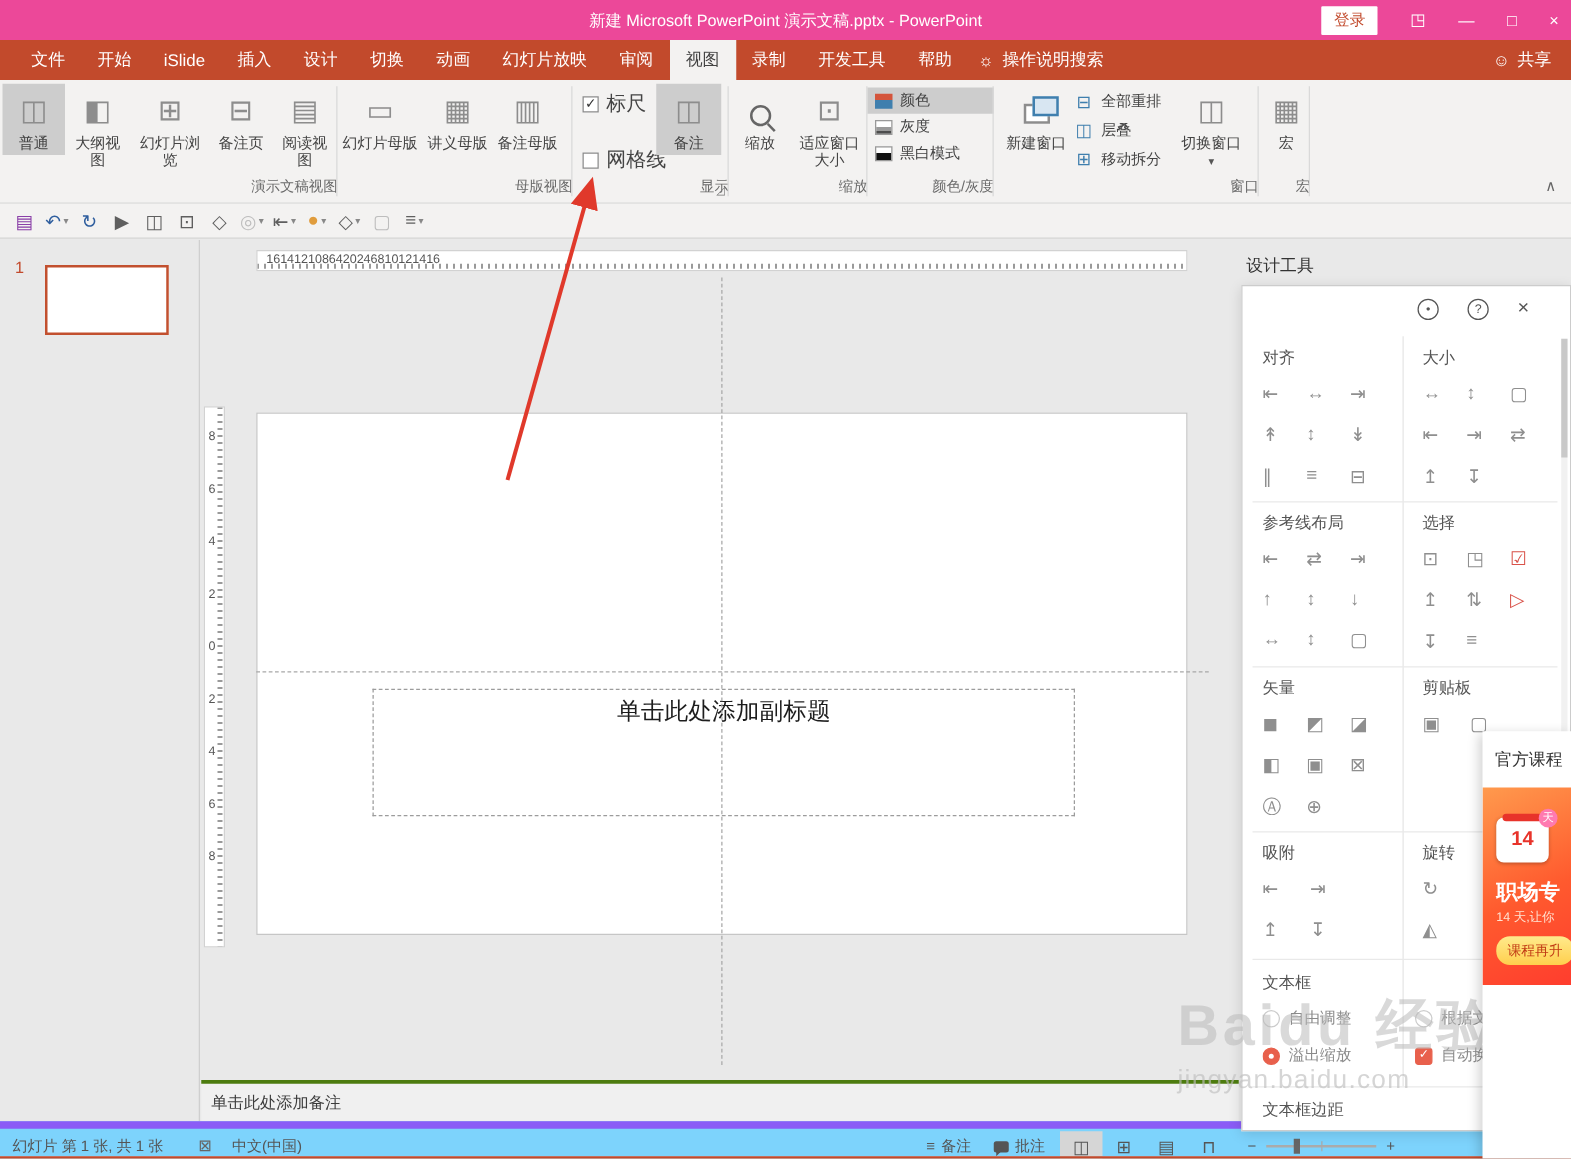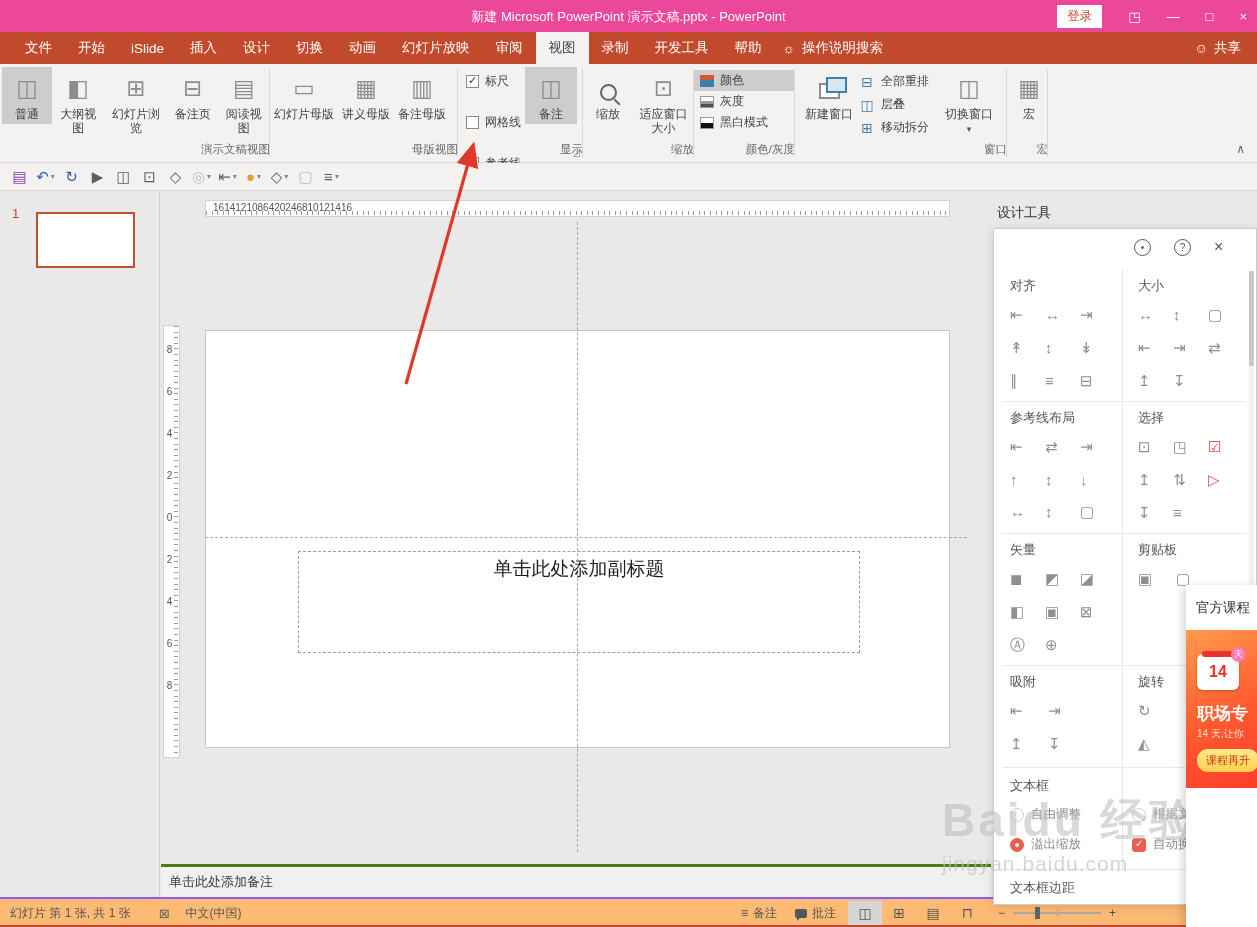--- a/index.html
+++ b/index.html
@@ -22,21 +22,21 @@
 
   
   .ribbon{position:absolute;left:0;top:64px;width:100%;height:99px;background:#f3f2f1;border-bottom:1px solid #d8d8d8;box-sizing:border-box}
   .rgroup{position:absolute;top:0;height:98px}
   .rgroup::after{content:"";position:absolute;right:0;top:5px;bottom:5px;width:1px;background:#d9d9d9}
   .glabel{position:absolute;bottom:5px;left:0;right:0;text-align:right;font-size:11.5px;color:#6a6a6a;white-space:nowrap}
   .bigbtns{display:flex;align-items:flex-start;padding-top:3px}
   .bigbtn{display:flex;flex-direction:column;align-items:center;gap:1px;padding:3px 4px;min-width:42px;font-size:12px;color:#444;text-align:center;line-height:14px}
   .bigbtn .bic{font-size:23px;color:#8d8d8d;height:36px;display:flex;align-items:center;justify-content:center}
   .bigbtn.selected{background:#cdcdcd}
-  .cbxcol{position:absolute;left:8px;top:9px;display:flex;flex-direction:column;gap:24px;font-size:12px;color:#444}
+  .cbxcol{position:absolute;left:8px;top:9px;display:flex;flex-direction:column;gap:24px;font-size:16px;color:#444}
   .cbx{display:flex;align-items:center;gap:6px;white-space:nowrap}
   .cbx .box{width:13px;height:13px;background:#fff;border:1px solid #8a8a8a;position:relative;box-sizing:border-box}
   .cbx.checked .box::after{content:"✓";position:absolute;left:1px;top:-2px;font-size:11px;color:#333}
   .launcher{position:absolute;right:3px;bottom:4px;font-size:9px;color:#777}
   .mag{width:13px;height:13px;border:2px solid #666;border-radius:50%;position:relative;margin-top:8px}
   .mag::after{content:"";position:absolute;right:-6px;bottom:-4px;width:8px;height:2px;background:#666;transform:rotate(45deg)}
   .crow{display:flex;align-items:center;gap:6px;height:21px;padding:0 6px;font-size:12px;color:#444;white-space:nowrap}
   .crow.selected{background:#cdcdcd}
   .sw{width:14px;height:12px;border:1px solid #999;box-sizing:border-box;flex:none}
   .sw-color{background:linear-gradient(180deg,#d4553c 0 45%,#3f7fae 45% 100%);border:none}
@@ -74,21 +74,21 @@
   .ph-title{left:92px;top:67px;width:562px;height:145px;display:flex;align-items:flex-end;justify-content:center;
             font-size:42px;font-weight:300;color:#1d1d1d;letter-spacing:3px;padding-bottom:4px}
   .ph-sub{left:92px;top:220px;width:562px;height:102px;display:flex;justify-content:center;align-items:flex-start;
           font-size:19px;color:#1d1d1d;padding-top:4px}
   .guide-v{position:absolute;left:577px;top:222px;height:630px;width:0;border-left:1px dashed #a8a8a8}
   .guide-h{position:absolute;left:205px;top:537px;width:762px;height:0;border-top:1px dashed #a8a8a8}
 
   .notesbar{position:absolute;left:161px;top:864px;width:830px;height:33px;background:#f0f0f0;border-top:3px solid #4d7c0f;display:flex;align-items:center;padding-left:8px;box-sizing:border-box;font-size:13px;color:#3c3c3c}
 
   
-  .statusbar{position:absolute;left:0;top:897px;width:100%;height:28px;background:#fdba74;border-top:2px solid #8b5cf6;box-sizing:border-box;font-size:12px;color:#555;z-index:2}
+  .statusbar{position:absolute;left:0;top:897px;width:100%;height:28px;background:#7dd3fc;border-top:6px solid #8b5cf6;box-sizing:border-box;font-size:12px;color:#555;z-index:2}
   .sb-left{position:absolute;left:10px;top:0;height:28px;display:flex;align-items:center;gap:0}
   .sb-proof{margin-left:28px;font-size:13px;color:#666}
   .sb-lang{margin-left:16px}
   .sb-right{position:absolute;left:735px;top:0;height:28px;display:flex;align-items:center;gap:6px}
   .sb-tool{display:flex;align-items:center;gap:5px;padding:0 6px}
   .bub{width:12px;height:9px;background:#555;border-radius:2px;position:relative}
   .bub::after{content:"";position:absolute;left:2px;bottom:-3px;border:3px solid transparent;border-top-color:#555;border-left-color:#555}
   .vb{width:34px;height:25px;display:flex;align-items:center;justify-content:center;font-size:14px;color:#555}
   .vb.active{background:#d6d6d6}
   .zctl{display:flex;align-items:center;gap:8px;margin-left:8px}

